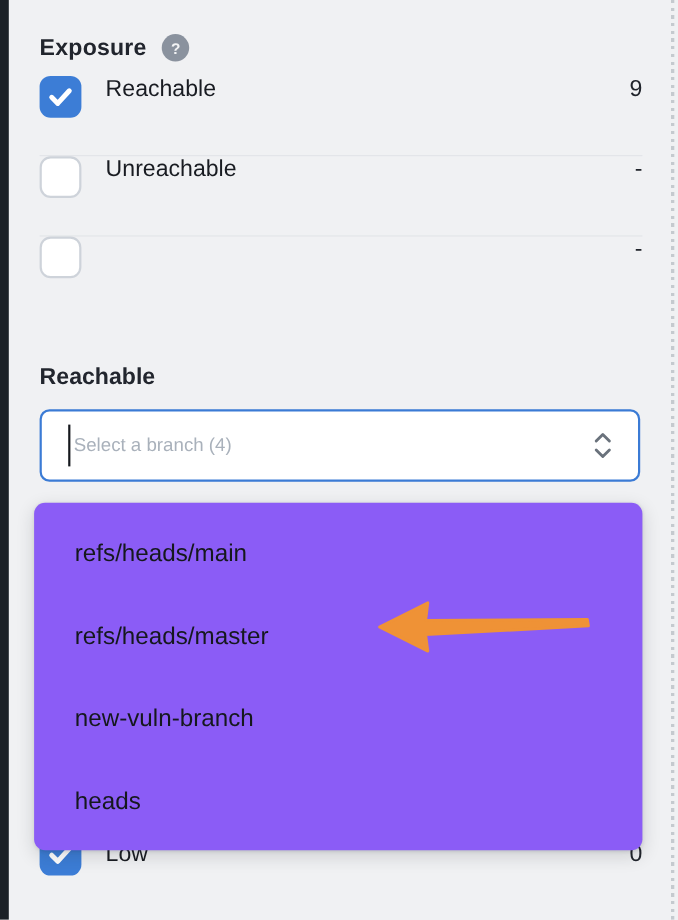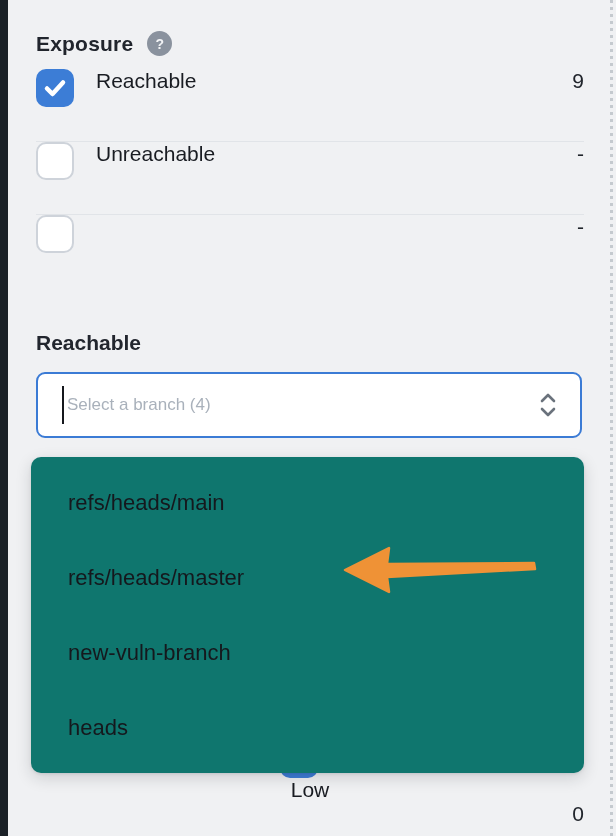--- a/index.html
+++ b/index.html
@@ -62,27 +62,27 @@
   }
   .caret {
     width: 2px; height: 38px; background: #15181d; margin-left: 24px;
   }
   .placeholder { font-size: 17px; color: #a9b1bb; margin-left: 3px; }
   .updown { margin-left: auto; margin-right: 22px; display: flex; }
 
   
   .low-row {
     position: absolute; top: 740px; left: 36px; width: 548px; height: 74px;
-    display: flex; align-items: center; z-index: 1; flex-direction: column;
+    display: flex; align-items: center; z-index: 1;
   }
 
   
   .dropdown {
     position: absolute; top: 457px; left: 31px; width: 553px; height: 316px;
-    background: #0f766e; border-radius: 10px;
+    background: #8b5cf6; border-radius: 10px;
     box-shadow: 0 1px 3px rgba(25,30,40,0.10), 0 5px 16px rgba(25,30,40,0.16);
     padding: 8px 0; z-index: 2;
   }
   .dropdown-item {
     height: 75px; display: flex; align-items: center;
     padding-left: 37px; font-size: 22px; color: #15181d;
     cursor: pointer;
   }
 
   

